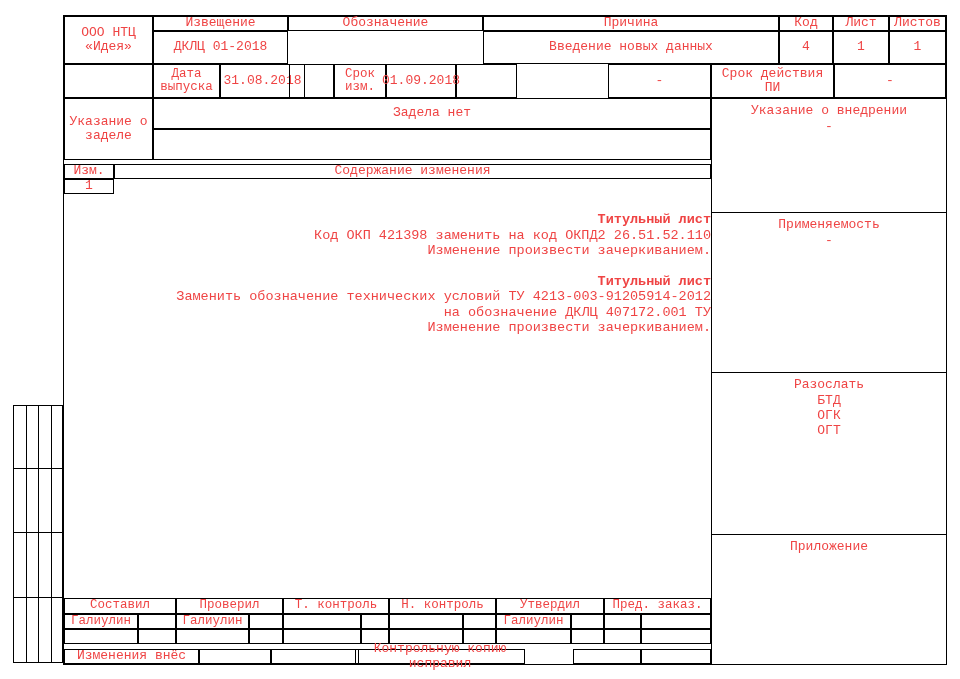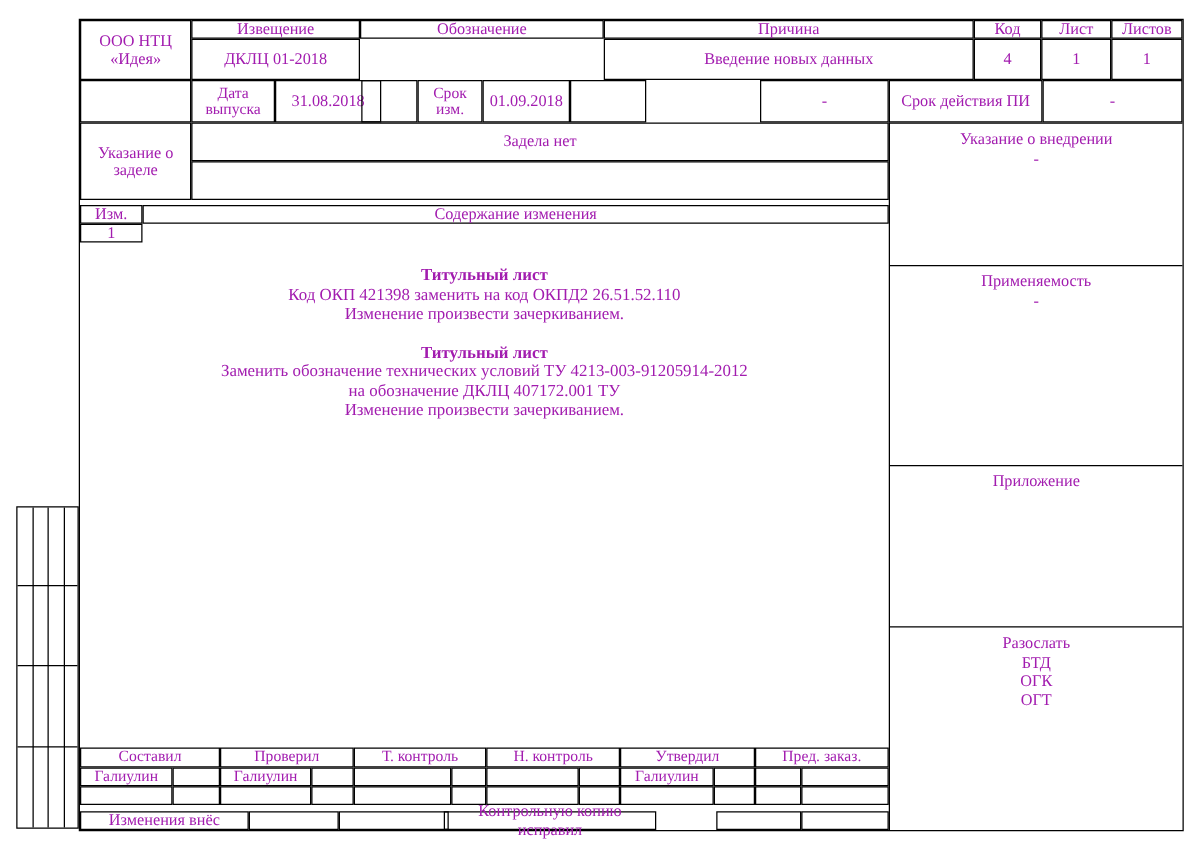--- a/index.html
+++ b/index.html
@@ -1,26 +1,26 @@
 <!DOCTYPE html>
 <html><head>
 <meta charset="utf-8">
 <style>
   html,body{margin:0;padding:0;background:#fff;}
-  .sheet{position:relative;width:960px;height:679px;background:#fff;color:#a21caf;
-         font-family:Liberation Serif, serif;overflow:hidden;}
+  .sheet{position:relative;width:960px;height:679px;background:#fff;color:#ef4444;
+         font-family:Liberation Mono, monospace;overflow:hidden;}
   .frame{position:absolute;left:63px;top:15px;width:882px;height:648px;
          border:1px solid #000;box-sizing:content-box;}
   .c{position:absolute;border:1px solid #000;box-sizing:border-box;
      display:flex;align-items:center;justify-content:center;text-align:center;
      font-size:13px;line-height:1.08;padding:0 2px;}
   .sm{font-size:12.5px;}
   .content{position:absolute;left:0;top:178px;width:647px;height:404px;
            text-align:center;font-size:13.5px;padding-top:18px;box-sizing:border-box;}
-  .content .line{line-height:15.5px;}
+  .content .line{line-height:15.5px;text-align:right;}
   .bold{font-weight:bold;}
   .blk2{margin-top:15px;}
   .rp{position:absolute;left:647px;top:82px;width:235px;height:566px;
       border-left:1px solid #000;border-top:1px solid #000;box-sizing:border-box;}
   .rp-sec{box-sizing:border-box;text-align:center;font-size:13px;padding-top:4px;}
   .rp-sec .t{line-height:16px;}
   .rp-sec .v{line-height:15px;}
   .bt{border-top:1px solid #000;}
   .strip{position:absolute;left:13px;top:405px;width:50px;height:258px;
          border:1px solid #000;box-sizing:border-box;}
@@ -90,28 +90,28 @@
 
     <div class="rp">
       <div class="rp-sec" style="height:113px">
         <div class="t">Указание о внедрении</div>
         <div class="v">-</div>
       </div>
       <div class="rp-sec bt" style="height:160px">
         <div class="t">Применяемость</div>
         <div class="v">-</div>
       </div>
-      <div class="rp-sec bt" style="height:129px">
-        <div class="t">Приложение</div>
-      </div>
       <div class="rp-sec bt" style="height:162px">
         <div class="t">Разослать</div>
         <div class="v">БТД</div>
         <div class="v">ОГК</div>
         <div class="v">ОГТ</div>
+      </div>
+      <div class="rp-sec bt" style="height:129px">
+        <div class="t">Приложение</div>
       </div>
     </div>
 
     <div class="c sig" style="left:0;top:582px;width:112px;height:16px">Составил</div>
     <div class="c sig" style="left:112px;top:582px;width:107px;height:16px">Проверил</div>
     <div class="c sig" style="left:219px;top:582px;width:106px;height:16px">Т. контроль</div>
     <div class="c sig" style="left:325px;top:582px;width:107px;height:16px">Н. контроль</div>
     <div class="c sig" style="left:432px;top:582px;width:108px;height:16px">Утвердил</div>
     <div class="c sig" style="left:540px;top:582px;width:107px;height:16px">Пред. заказ.</div>
 

